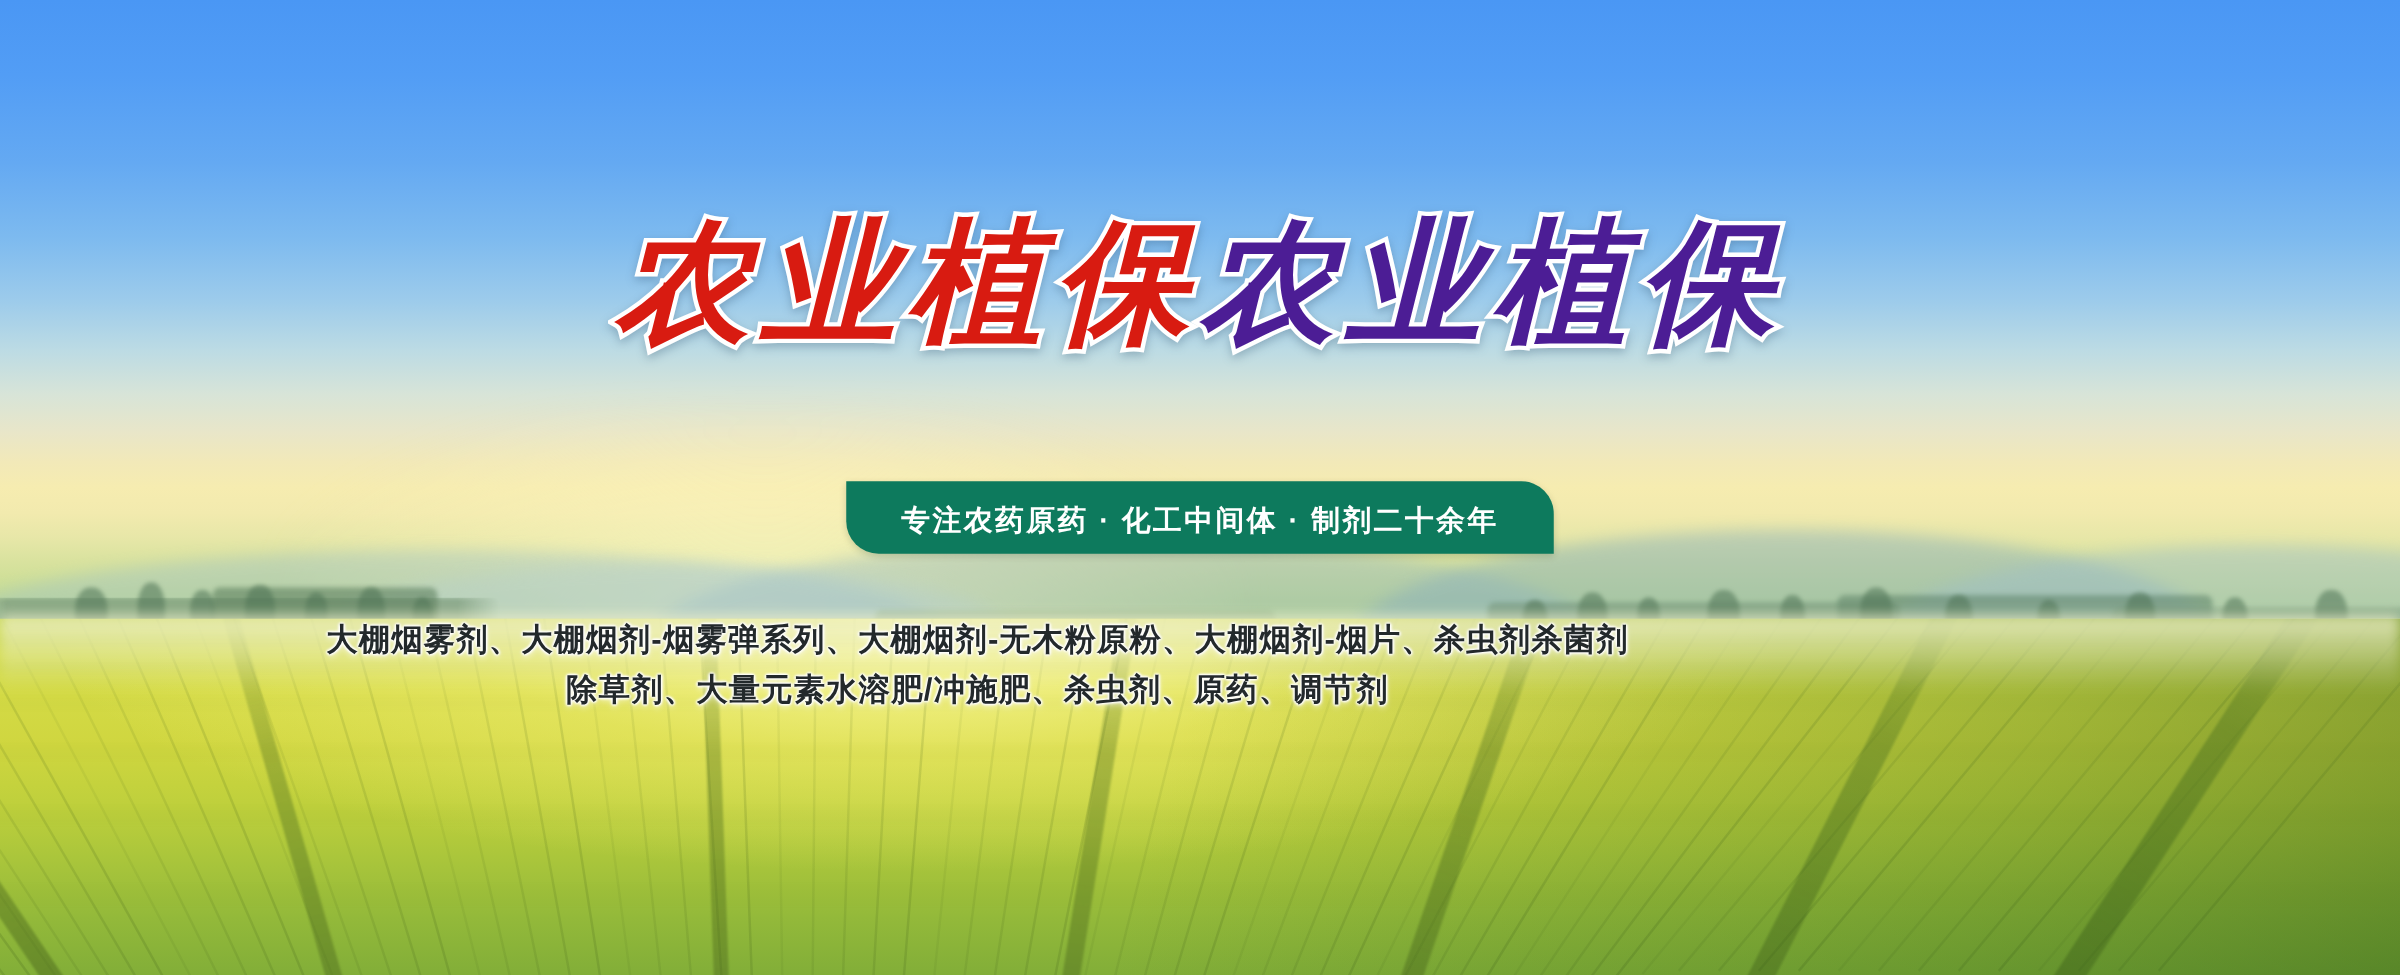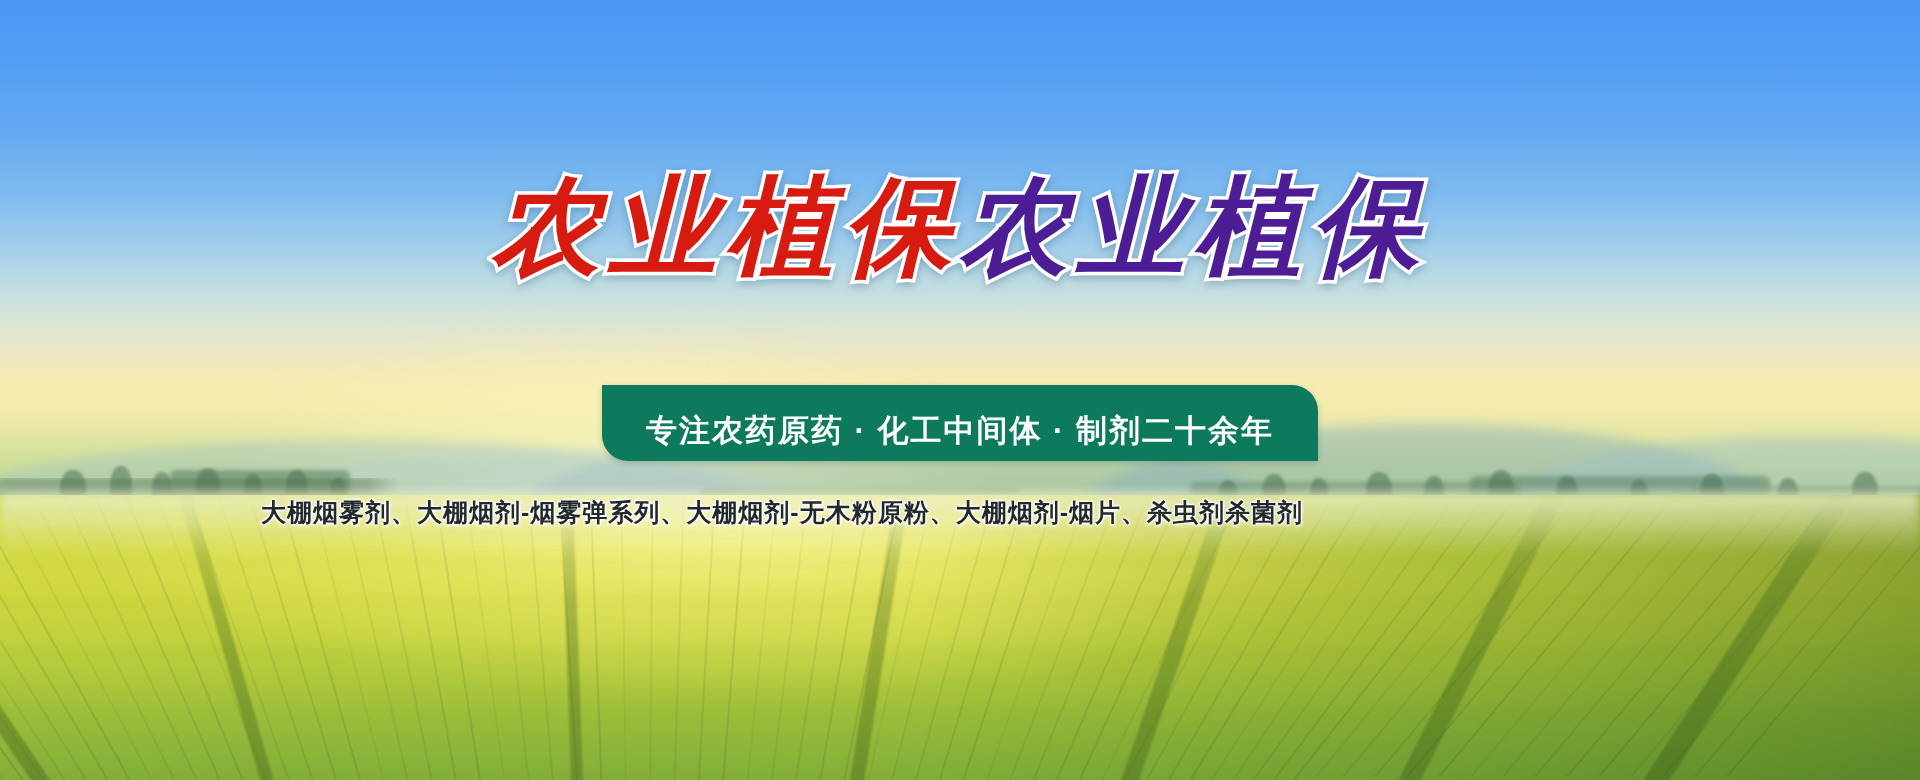--- a/index.html
+++ b/index.html
@@ -167,25 +167,25 @@
 
   
   .subtitle-wrap{
     position:absolute; left:0; top:385px; width:1920px;
     text-align:center;
   }
   .subtitle-pill{
     display:inline-block;
     background:#0d7a5d;
     color:#ffffff;
-    font-size:31px;
+    font-size:23px;
     font-weight:700;
     letter-spacing:2px;
     line-height:1;
-    padding:30px 44px 15px;
+    padding:20px 44px 15px;
     border-radius:0 26px 0 26px;
     white-space:nowrap;
     box-shadow:0 2px 6px rgba(0,40,30,.18);
   }
 
   
   .products{
     position:absolute; left:0; top:492px; width:1564px;
     text-align:center;
   }
@@ -338,15 +338,16 @@
       <span class="seg red">农业植保</span><span class="seg green">农业植保</span>
     </div>
   </div>
 
   <div class="subtitle-wrap">
     <span class="subtitle-pill">专注农药原药 · 化工中间体 · 制剂二十余年</span>
   </div>
 
   <div class="products">
     <div class="prod-line">大棚烟雾剂、大棚烟剂-烟雾弹系列、大棚烟剂-无木粉原粉、大棚烟剂-烟片、杀虫剂杀菌剂</div>
+    <div class="prod-line">除草剂、大量元素水溶肥/冲施肥、杀虫剂、原药、调节剂</div>
   </div>
 
 </div>
 
 </body></html>

